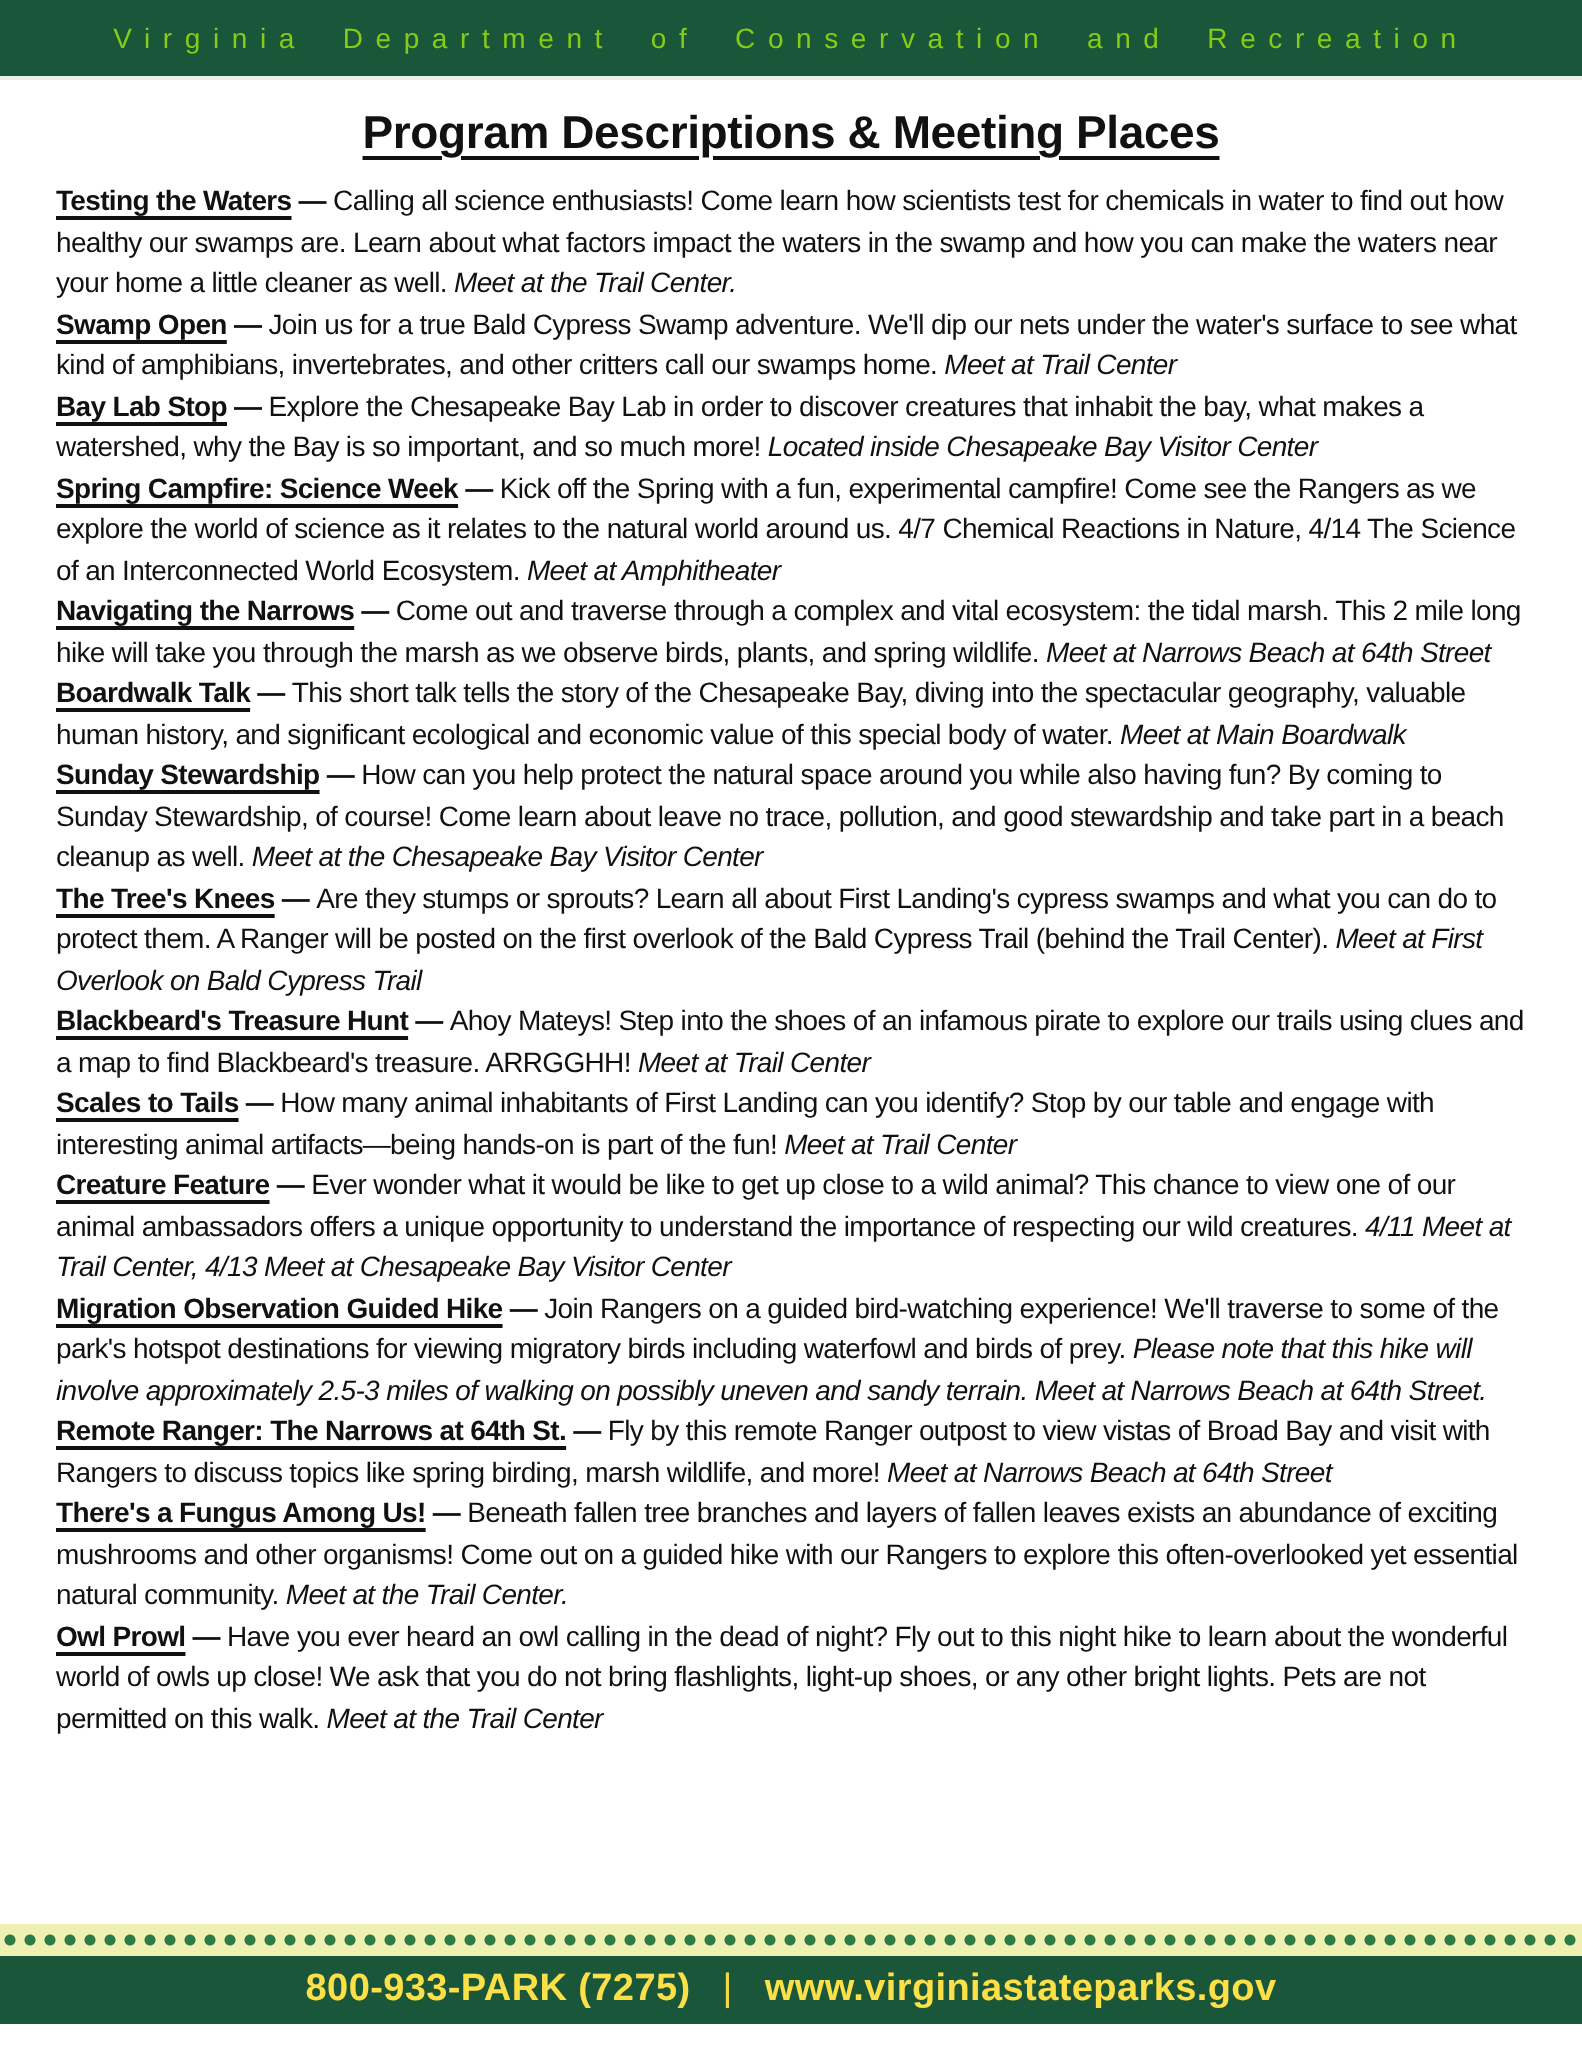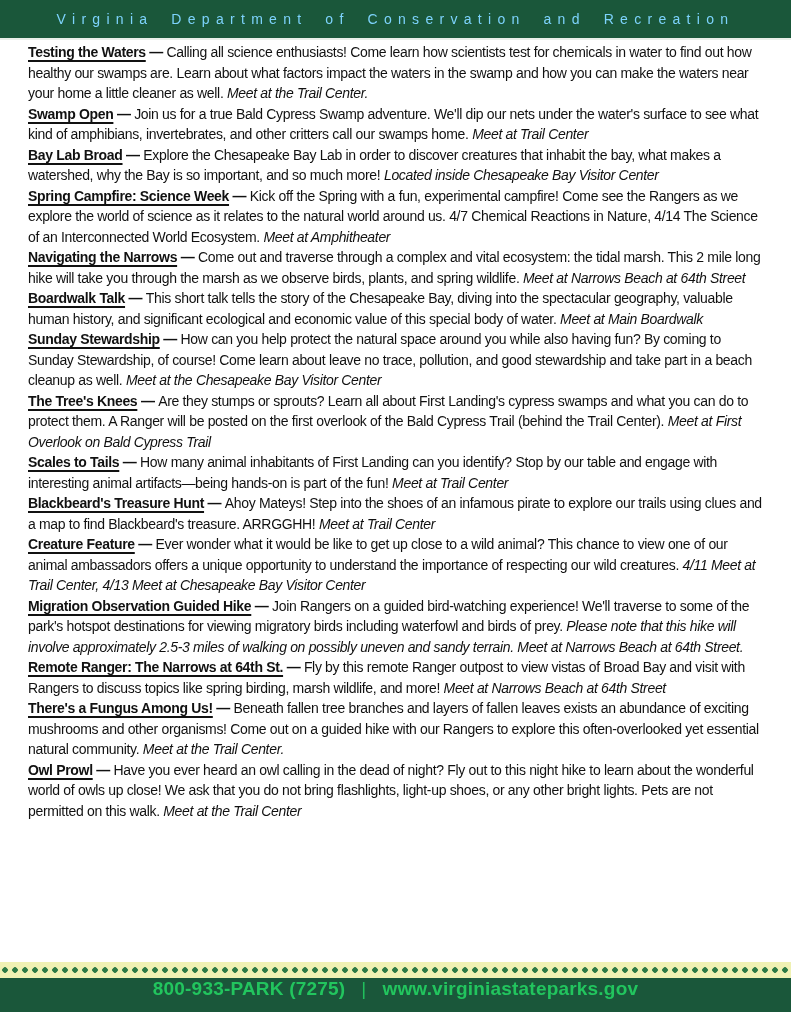--- a/index.html
+++ b/index.html
@@ -10,21 +10,21 @@
     font-family:"Liberation Sans",sans-serif;
     color:#111;
   }
   .topbar{
     height:38px;flex:0 0 auto;
     background:#1a573a;
     display:flex;align-items:center;justify-content:center;
     border-bottom:2px solid #e9efe9;
   }
   .topbar .agency{
-    color:#7dd3fc;
+    color:#84cc16;
     font-size:14px;
     letter-spacing:0.45em;
     word-spacing:0.55em;
     white-space:nowrap;
     font-weight:400;
   }
   h1.page-title{
     margin:13px 0 8px 0;
     text-align:center;
     font-size:23px;
@@ -59,64 +59,67 @@
     height:16px;
     background-color:#eff1b3;
     background-image:radial-gradient(circle at 5px 8px,#2c7a45 2.5px,rgba(0,0,0,0) 3px);
     background-size:10px 16px;
     background-repeat:repeat-x;
   }
   .bottombar{
     flex:0 0 auto;
     height:34px;
     background:#1a573a;
-    display:flex;align-items:flex-start;justify-content:center;
-    color:#22c55e;
+    display:flex;align-items:center;justify-content:center;
+    color:#fde047;
     font-weight:700;
     font-size:19px;
     letter-spacing:0.2px;
   }
   .bottombar .sep{
     font-weight:400;
     margin:0 16px;
     opacity:0.95;
   }
   .bottom-white{flex:0 0 auto;height:12px;background:#ffffff;}
 </style>
 </head>
 <body>
 
 <div class="page">
 
   <header class="topbar">
     <span class="agency">Virginia Department of Conservation and Recreation</span>
   </header>
 
+  <h1 class="page-title">
+    <span class="u">Program Descriptions &amp; Meeting Places</span>
+  </h1>
 
   <main class="content">
     <p class="program"><span class="pname">Testing the Waters</span><span class="pdash"> — </span><span class="pdesc">Calling all science enthusiasts! Come learn how scientists test for chemicals in water to find out how healthy our swamps are. Learn about what factors impact the waters in the swamp and how you can make the waters near your home a little cleaner as well. </span><span class="pmeet">Meet at the Trail Center.</span></p>
 
     <p class="program"><span class="pname">Swamp Open</span><span class="pdash"> — </span><span class="pdesc">Join us for a true Bald Cypress Swamp adventure. We'll dip our nets under the water's surface to see what kind of amphibians, invertebrates, and other critters call our swamps home. </span><span class="pmeet">Meet at Trail Center</span></p>
 
-    <p class="program"><span class="pname">Bay Lab Broad</span><span class="pdash"> — </span><span class="pdesc">Explore the Chesapeake Bay Lab in order to discover creatures that inhabit the bay, what makes a watershed, why the Bay is so important, and so much more! </span><span class="pmeet">Located inside Chesapeake Bay Visitor Center</span></p>
+    <p class="program"><span class="pname">Bay Lab Stop</span><span class="pdash"> — </span><span class="pdesc">Explore the Chesapeake Bay Lab in order to discover creatures that inhabit the bay, what makes a watershed, why the Bay is so important, and so much more! </span><span class="pmeet">Located inside Chesapeake Bay Visitor Center</span></p>
 
     <p class="program"><span class="pname">Spring Campfire: Science Week</span><span class="pdash"> — </span><span class="pdesc">Kick off the Spring with a fun, experimental campfire! Come see the Rangers as we explore the world of science as it relates to the natural world around us. 4/7 Chemical Reactions in Nature, 4/14 The Science of an Interconnected World Ecosystem. </span><span class="pmeet">Meet at Amphitheater</span></p>
 
     <p class="program"><span class="pname">Navigating the Narrows</span><span class="pdash"> — </span><span class="pdesc">Come out and traverse through a complex and vital ecosystem: the tidal marsh. This 2 mile long hike will take you through the marsh as we observe birds, plants, and spring wildlife. </span><span class="pmeet">Meet at Narrows Beach at 64th Street</span></p>
 
     <p class="program"><span class="pname">Boardwalk Talk</span><span class="pdash"> — </span><span class="pdesc">This short talk tells the story of the Chesapeake Bay, diving into the spectacular geography, valuable human history, and significant ecological and economic value of this special body of water. </span><span class="pmeet">Meet at Main Boardwalk</span></p>
 
     <p class="program"><span class="pname">Sunday Stewardship</span><span class="pdash"> — </span><span class="pdesc">How can you help protect the natural space around you while also having fun? By coming to Sunday Stewardship, of course! Come learn about leave no trace, pollution, and good stewardship and take part in a beach cleanup as well. </span><span class="pmeet">Meet at the Chesapeake Bay Visitor Center</span></p>
 
 
     <p class="program"><span class="pname">The Tree's Knees</span><span class="pdash"> — </span><span class="pdesc">Are they stumps or sprouts? Learn all about First Landing's cypress swamps and what you can do to protect them. A Ranger will be posted on the first overlook of the Bald Cypress Trail (behind the Trail Center). </span><span class="pmeet">Meet at First Overlook on Bald Cypress Trail</span></p>
 
+    <p class="program"><span class="pname">Blackbeard's Treasure Hunt</span><span class="pdash"> — </span><span class="pdesc">Ahoy Mateys! Step into the shoes of an infamous pirate to explore our trails using clues and a map to find Blackbeard's treasure. ARRGGHH! </span><span class="pmeet">Meet at Trail Center</span></p>
+
     <p class="program"><span class="pname">Scales to Tails</span><span class="pdash"> — </span><span class="pdesc">How many animal inhabitants of First Landing can you identify? Stop by our table and engage with interesting animal artifacts—being hands-on is part of the fun! </span><span class="pmeet">Meet at Trail Center</span></p>
-
-    <p class="program"><span class="pname">Blackbeard's Treasure Hunt</span><span class="pdash"> — </span><span class="pdesc">Ahoy Mateys! Step into the shoes of an infamous pirate to explore our trails using clues and a map to find Blackbeard's treasure. ARRGGHH! </span><span class="pmeet">Meet at Trail Center</span></p>
 
     <p class="program"><span class="pname">Creature Feature</span><span class="pdash"> — </span><span class="pdesc">Ever wonder what it would be like to get up close to a wild animal? This chance to view one of our animal ambassadors offers a unique opportunity to understand the importance of respecting our wild creatures. </span><span class="pmeet">4/11 Meet at Trail Center, 4/13 Meet at Chesapeake Bay Visitor Center</span></p>
 
     <p class="program"><span class="pname">Migration Observation Guided Hike</span><span class="pdash"> — </span><span class="pdesc">Join Rangers on a guided bird-watching experience! We'll traverse to some of the park's hotspot destinations for viewing migratory birds including waterfowl and birds of prey. </span><span class="pmeet">Please note that this hike will involve approximately 2.5-3 miles of walking on possibly uneven and sandy terrain. Meet at Narrows Beach at 64th Street.</span></p>
 
     <p class="program"><span class="pname">Remote Ranger: The Narrows at 64th St.</span><span class="pdash"> — </span><span class="pdesc">Fly by this remote Ranger outpost to view vistas of Broad Bay and visit with Rangers to discuss topics like spring birding, marsh wildlife, and more! </span><span class="pmeet">Meet at Narrows Beach at 64th Street</span></p>
 
     <p class="program"><span class="pname">There's a Fungus Among Us!</span><span class="pdash"> — </span><span class="pdesc">Beneath fallen tree branches and layers of fallen leaves exists an abundance of exciting mushrooms and other organisms! Come out on a guided hike with our Rangers to explore this often-overlooked yet essential natural community. </span><span class="pmeet">Meet at the Trail Center.</span></p>
 
     <p class="program"><span class="pname">Owl Prowl</span><span class="pdash"> — </span><span class="pdesc">Have you ever heard an owl calling in the dead of night? Fly out to this night hike to learn about the wonderful world of owls up close! We ask that you do not bring flashlights, light-up shoes, or any other bright lights. Pets are not permitted on this walk. </span><span class="pmeet">Meet at the Trail Center</span></p>

